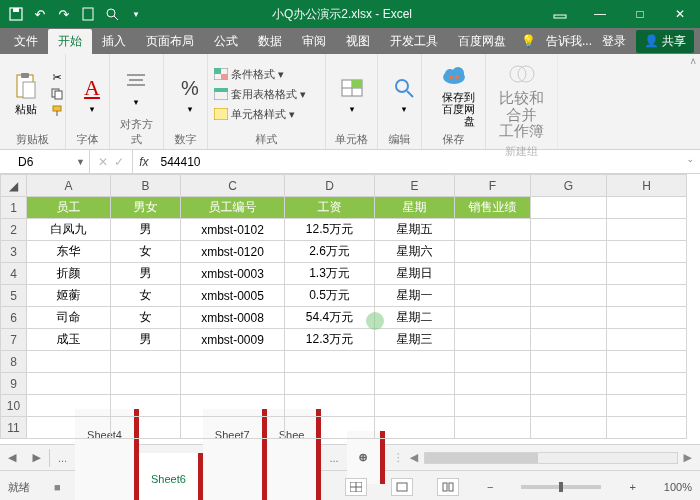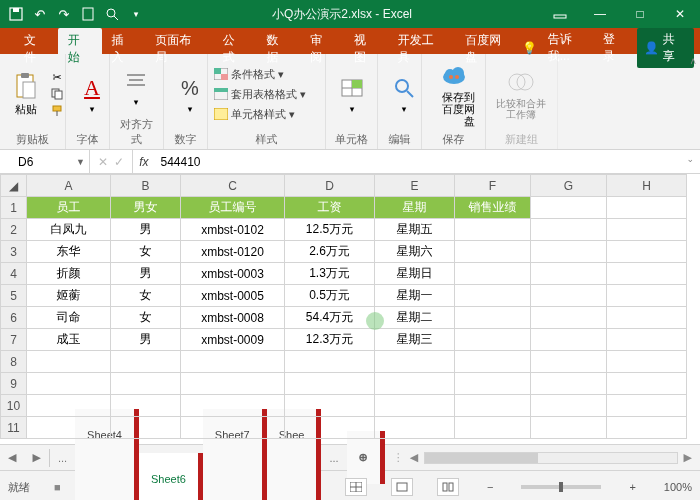--- a/index.html
+++ b/index.html
@@ -3,21 +3,21 @@
 <meta charset="utf-8">
 <style>
 * { margin:0; padding:0; box-sizing:border-box; font-family:"Microsoft YaHei","Segoe UI",sans-serif; }
 body { width:700px; height:500px; background:#fff; overflow:hidden; font-size:12px; }
 .titlebar { height:28px; background:#0c7a3f; display:flex; align-items:center; color:#fff; }
 .qat { display:flex; align-items:center; gap:8px; padding-left:8px; }
 .qat-ico { width:16px; height:16px; display:flex; align-items:center; justify-content:center; color:#fff; font-size:13px; }
 .title-center { flex:1; text-align:center; font-size:12px; opacity:.95; }
 .wnd-btns { display:flex; }
 .wnd-btn { width:40px; height:28px; display:flex; align-items:center; justify-content:center; color:#fff; font-size:12px; }
-.tabs { height:26px; background:#c2410c; display:flex; align-items:flex-start; padding-left:14px; color:#fff; }
+.tabs { height:26px; background:#737373; display:flex; align-items:center; padding-left:4px; color:#fff; }
 .tab { padding:4px 10px; font-size:12px; cursor:pointer; }
 .tab.active { background:#f3f3f3; color:#0c7a3f; border-radius:2px 2px 0 0; }
 .tell-me { margin-left:auto; display:flex; align-items:center; gap:10px; padding-right:6px; font-size:12px; }
 .share-btn { background:#0a6535; padding:3px 8px; border-radius:2px; display:flex; align-items:center; gap:3px; }
 .ribbon { height:96px; background:#f3f3f3; border-bottom:1px solid #d4d4d4; display:flex; }
 .group { border-right:1px solid #e0e0e0; padding:4px 6px 2px 6px; display:flex; flex-direction:column; justify-content:space-between; }
 .group-body { flex:1; display:flex; align-items:center; gap:4px; }
 .group-label { text-align:center; font-size:11px; color:#666; padding-top:2px; }
 .big-btn { display:flex; flex-direction:column; align-items:center; justify-content:center; gap:2px; padding:2px 4px; min-width:40px; }
 .big-ico { width:28px; height:28px; display:flex; align-items:center; justify-content:center; font-size:20px; }
@@ -257,21 +257,21 @@
   </div>
   <div class="group disabled" style="width:72px">
     <div class="group-body">
         <div class="big-btn">
           <div class="big-ico">
             <svg width="26" height="22">
               <circle cx="9" cy="11" r="8" fill="none" stroke="#999"></circle>
               <circle cx="17" cy="11" r="8" fill="none" stroke="#999"></circle>
             </svg>
           </div>
-          <span style="font-size:10px;text-align:center;white-space:pre-line;line-height:1.1">比较和合并
+          <span style="font-size:15px;text-align:center;white-space:pre-line;line-height:1.1">比较和合并
 工作簿</span>
         </div>
       </div>
     <div class="group-label">新建组</div>
   </div>
   <div style="flex:1;display:flex;align-items:flex-start;justify-content:flex-end;padding:2px 4px">
       <span style="color:#888;font-size:10px">˄</span>
     </div>
 </div>
 

